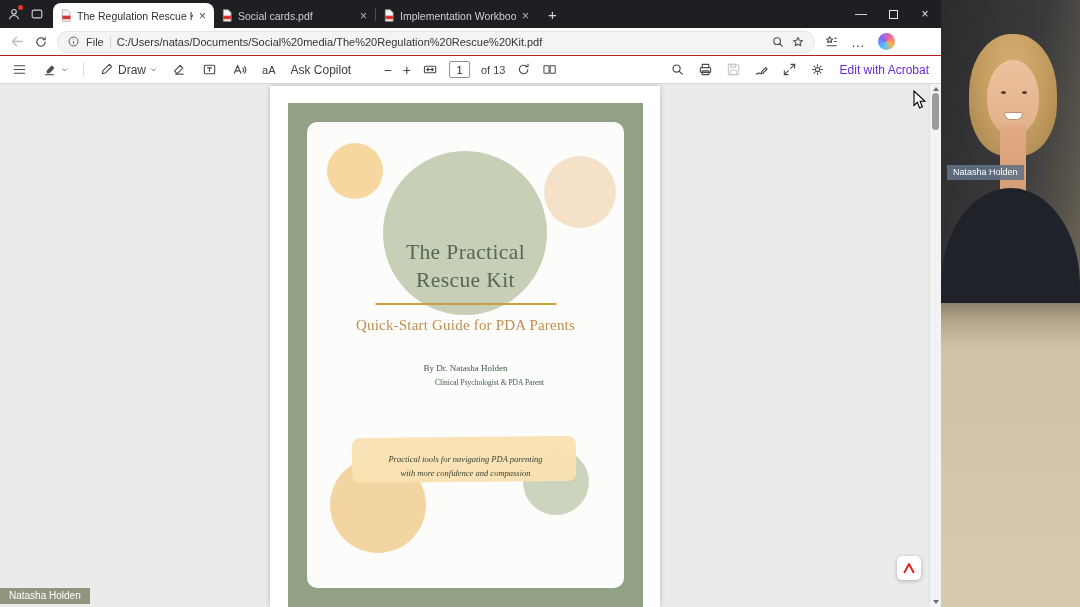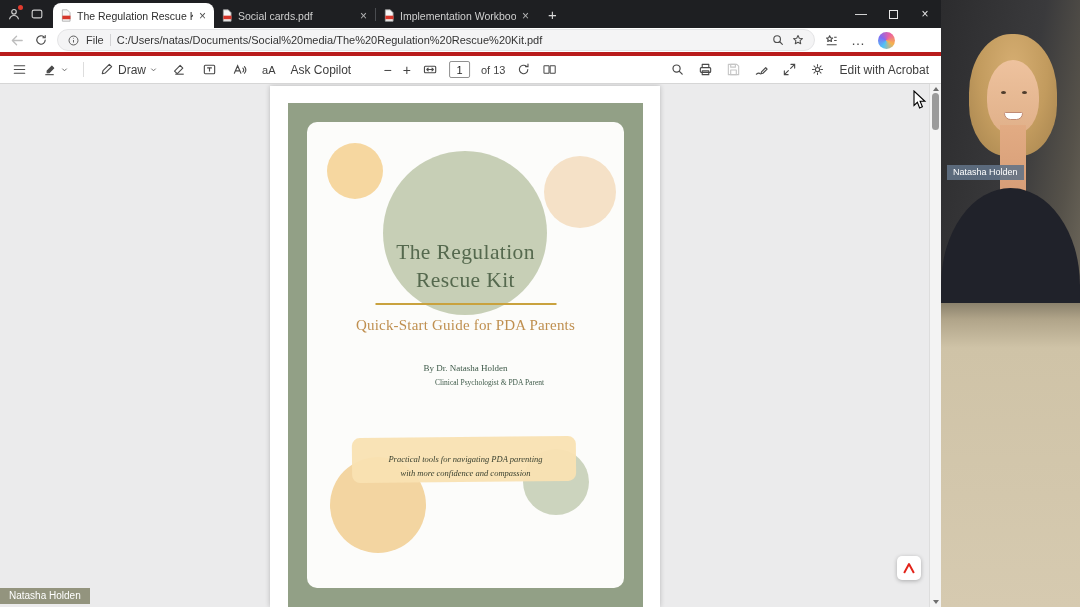--- a/index.html
+++ b/index.html
@@ -19,21 +19,21 @@
   .tab.active{background:#fff;color:#2f2f2f;}
   .tab-title{flex:1;white-space:nowrap;overflow:hidden;}
   .tab-x{font-size:12px;line-height:1;opacity:.85;padding:0 1px;}
   .sep{width:1px;height:13px;background:#4a4c50;align-self:center;}
   .newtab{color:#d8d8d8;font-size:15px;padding:0 11px;align-self:center;}
   .wc{margin-left:auto;display:flex;height:28px;}
   .wc>div{width:32px;display:flex;align-items:center;justify-content:center;color:#e8e8e8;font-size:12px;}
   .sq{width:9px;height:9px;border:1px solid #e8e8e8;display:block;}
 
   
-  .navbar{height:28px;background:#fff;display:flex;align-items:center;gap:9px;padding:0 10px;border-bottom:4px solid #b91c1c;}
+  .navbar{height:28px;background:#fff;display:flex;align-items:center;gap:9px;padding:0 10px;border-bottom:1px solid #b91c1c;}
   .addr{flex:1;max-width:758px;height:22px;border-radius:11px;background:#f4f4f5;border:1px solid #e4e4e6;
         display:flex;align-items:center;gap:6px;padding:0 9px;font-size:11px;color:#3b3b3b;}
   .vdiv{width:1px;height:12px;background:#d3d3d5;}
   .url{white-space:nowrap;overflow:hidden;flex:1;color:#333;}
   .more{font-size:14px;color:#4a4a4a;letter-spacing:1px;line-height:10px;padding:0 3px;}
   .copilot{width:17px;height:17px;border-radius:50%;
            background:conic-gradient(from 210deg,#4fc3f7,#7e6bf2,#ec5fa2,#f7b34c,#4fc3f7);}
   .icn{display:flex;align-items:center;justify-content:center;}
 
   
@@ -43,21 +43,21 @@
   .tool{display:flex;align-items:center;gap:4px;}
   .lbl{font-size:12px;color:#3d3d3d;white-space:nowrap;}
   .lbl2{font-size:11px;color:#3d3d3d;}
   .vdiv2{width:1px;height:15px;background:#ddd;}
   .tb-center{position:absolute;left:50%;transform:translateX(-50%);display:flex;align-items:center;gap:11px;}
   .zoomglyph{font-size:14px;color:#444;}
   .pgnum{width:21px;height:17px;border:1px solid #8f8f8f;border-radius:2px;font-size:11px;text-align:center;
          font-family:inherit;background:#fff;color:#222;}
   .pgtotal{font-size:11px;color:#444;white-space:nowrap;}
   .tb-right{margin-left:auto;display:flex;align-items:center;gap:13px;}
-  .acrobat-lbl{font-size:12px;color:#404040;margin-left:2px;white-space:nowrap;}
+  .acrobat-lbl{font-size:12px;color:#6d28d9;margin-left:2px;white-space:nowrap;}
   .dis svg{stroke:#c6c6c6;}
 
   
   .pdfarea{position:absolute;top:84px;left:0;width:941px;height:523px;background:#ebebec;overflow:hidden;}
   .page{position:absolute;left:270px;top:2px;width:390px;height:521px;background:#fff;box-shadow:0 0 5px rgba(0,0,0,.22);}
   .cover{position:absolute;left:18px;top:17px;width:355px;height:504px;background:#92a086;}
   .card{position:absolute;left:19px;top:19px;width:317px;height:466px;border-radius:10px;background:#fcfcfa;overflow:hidden;}
   .circ{position:absolute;border-radius:50%;}
   .c1{left:20px;top:21px;width:56px;height:56px;background:#f6d7a0;}
   .c2{left:76px;top:29px;width:164px;height:164px;background:#c7cfb6;}
@@ -338,21 +338,21 @@
       <div class="page">
         <div class="cover">
           <div class="card">
             <div class="circ c1"></div>
             <div class="circ c2"></div>
             <div class="circ c3"></div>
             <div class="circ c4"></div>
             <div class="circ c5"></div>
             <div class="hl"></div>
             <div class="cov-title serif">
-              <div>The Regulation</div>
+              <div>The Practical</div>
               <div>Rescue Kit</div>
             </div>
             <div class="cov-div"></div>
             <div class="cov-sub serif">Quick-Start Guide for PDA Parents</div>
             <div class="cov-by serif">By Dr. Natasha Holden</div>
             <div class="cov-role serif">Clinical Psychologist &amp; PDA Parent</div>
             <div class="cov-tag serif">
               <div>Practical tools for navigating PDA parenting</div>
               <div>with more confidence and compassion</div>
             </div>

